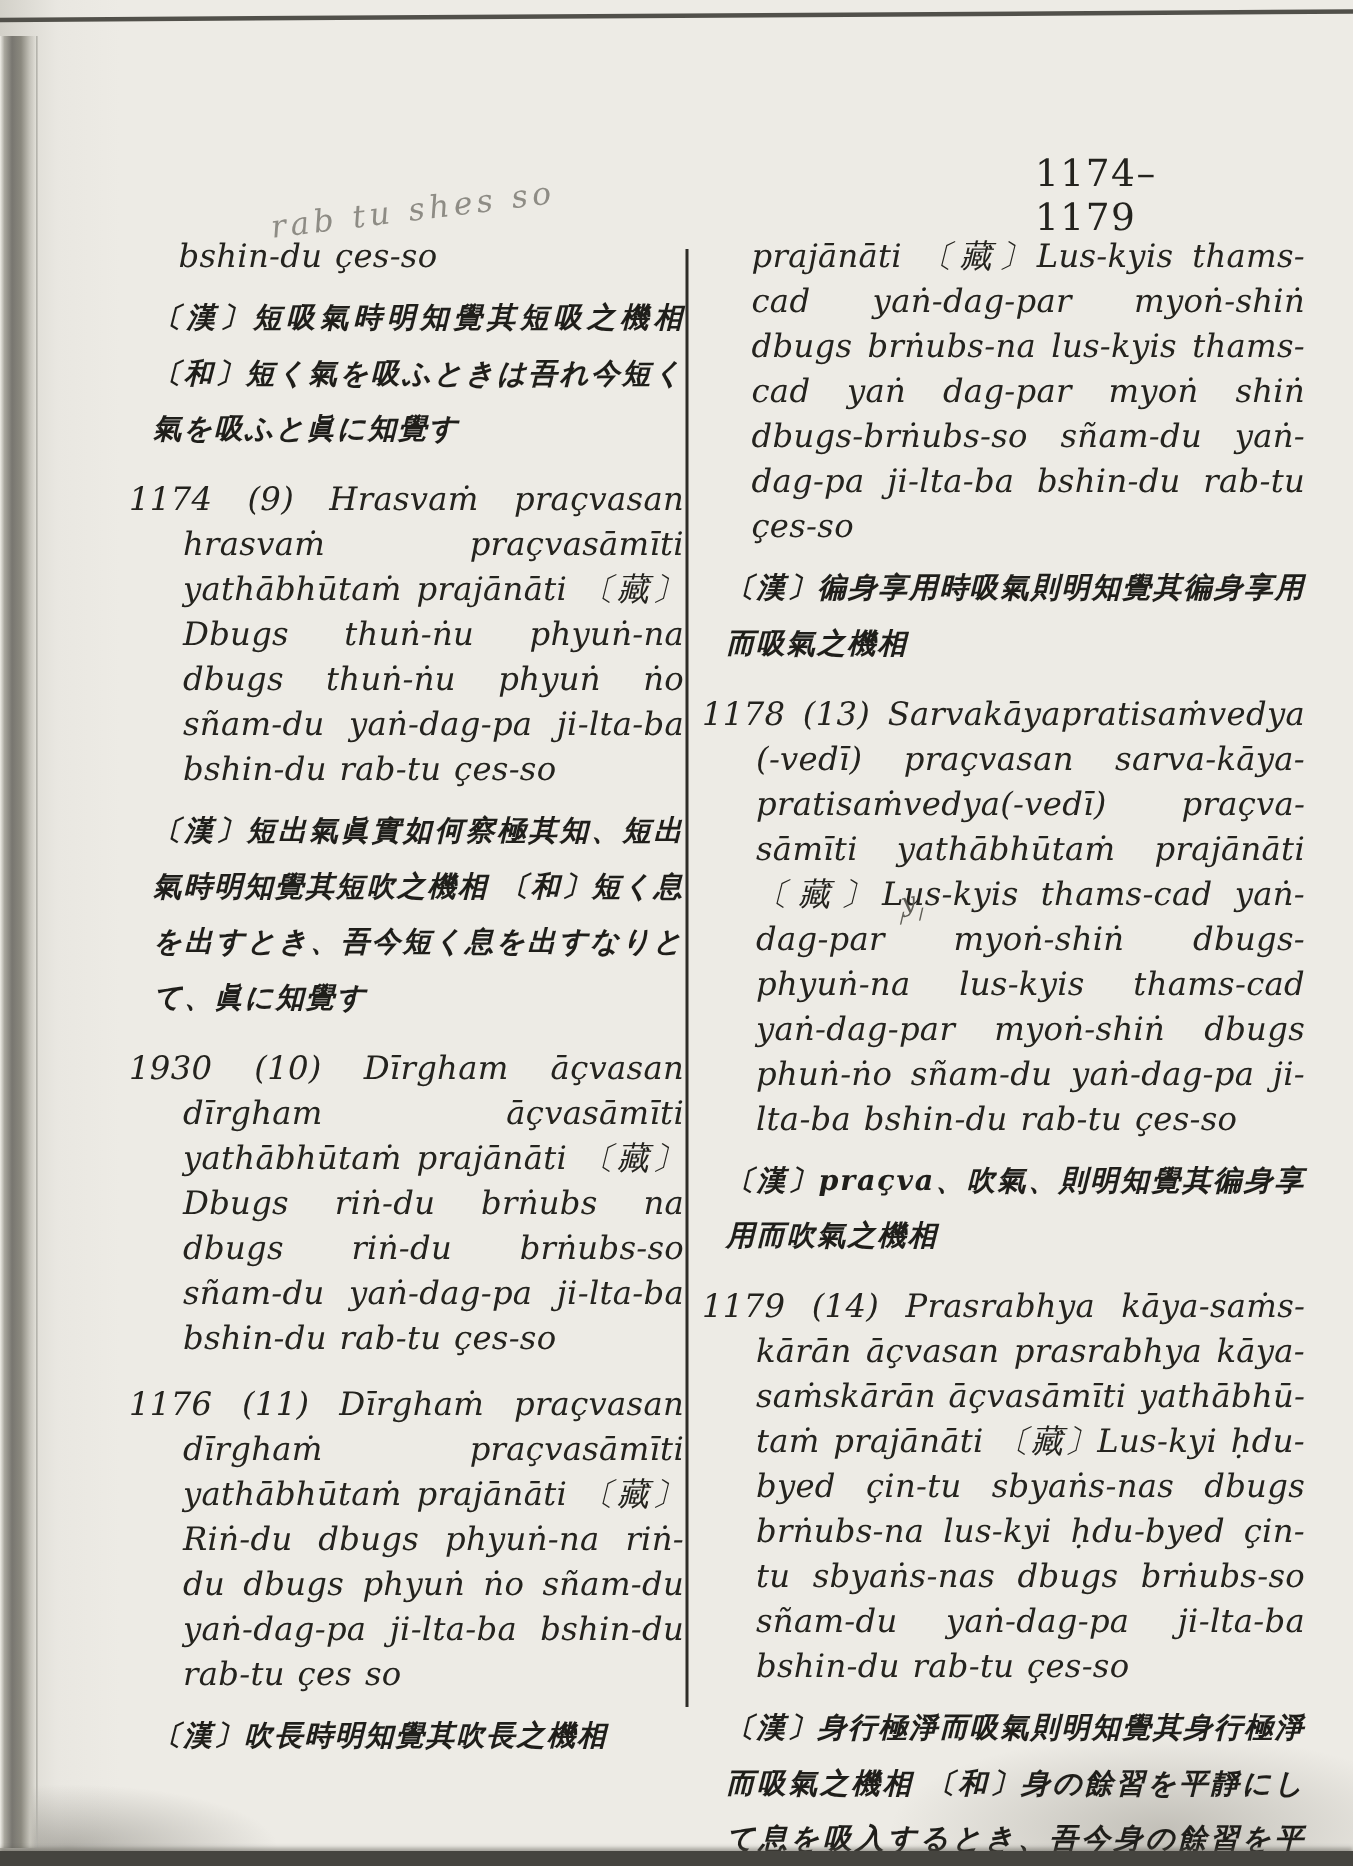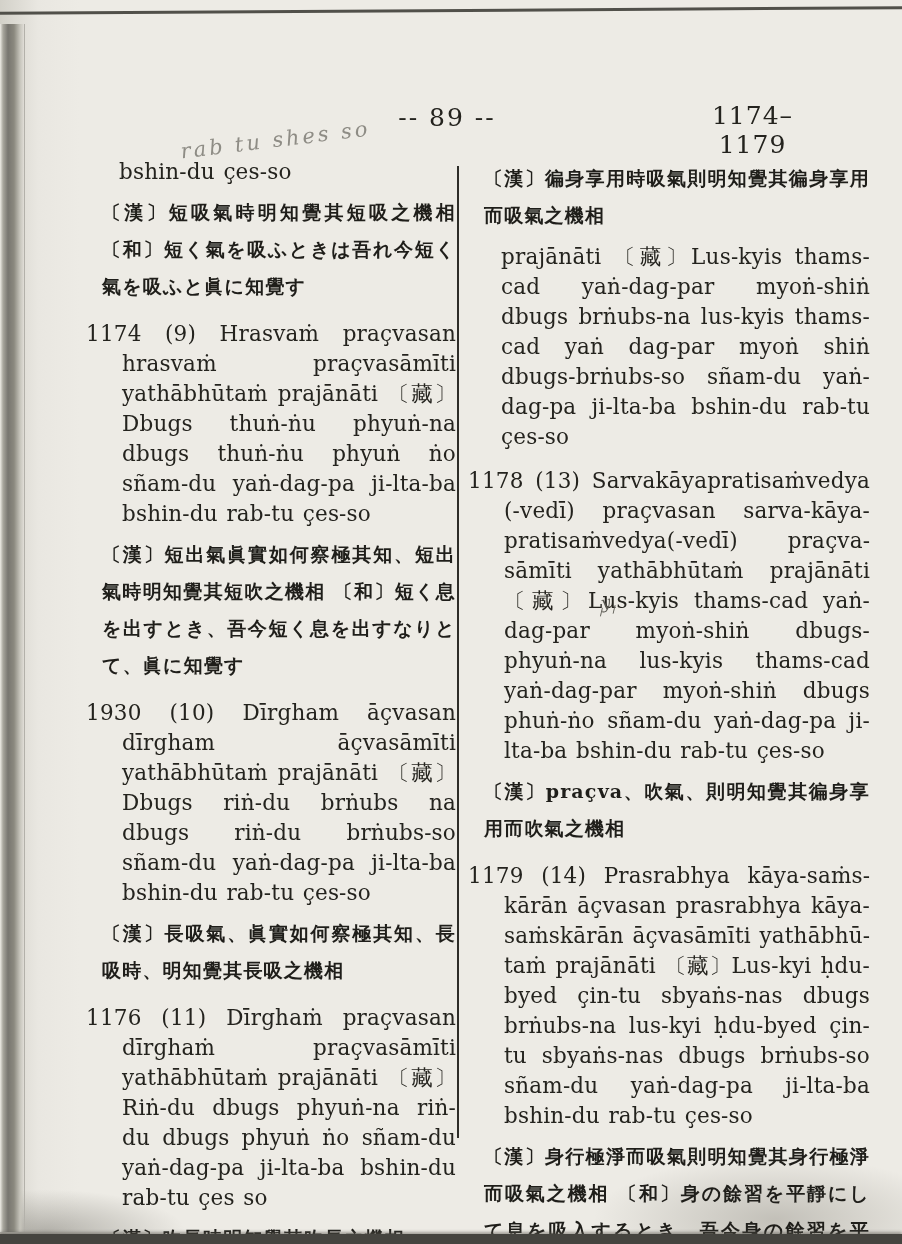--- a/index.html
+++ b/index.html
@@ -31,21 +31,21 @@
     box-shadow: 0 -2px 3px rgba(90,88,80,.5);
   }
 
   
   .page-num {
     position: absolute; top: 103px; left: 352px; width: 190px;
     font-size: 25px; letter-spacing: 2px; text-align: center;
   }
   .entry-range {
     position: absolute; top: 101px; left: 690px; width: 125px;
-    font-size: 25px; letter-spacing: 1px; text-align: center;
+    font-size: 25px; letter-spacing: 1px; text-align: left;
   }
 
   
   .pencil-note {
     position: absolute; top: 128px; left: 180px;
     font-style: italic; font-size: 21px; letter-spacing: 3px;
     color: #8e8c85; transform: rotate(-7deg);
   }
   .insert-mark {
     position: absolute; top: 594px; left: 601px;
@@ -60,60 +60,58 @@
 
   
   .col { position: absolute; top: 157px; }
   .col-left  { left: 86px;  width: 370px; }
   .col-right { left: 468px; width: 402px; }
   .divider {
     position: absolute; left: 457px; top: 166px; height: 972px; width: 2px;
     background: #2e2d28;
   }
 
-  .para { margin: 0 0 7px 0; text-align: justify; }
+  .para { margin: 0 0 7px 0; text-align: justify; font-style: italic; }
   .para.latin {
     font-size: 21.5px; line-height: 30px;
     letter-spacing: 0.2px; word-spacing: 1.5px;
   }
   .para.entry { padding-left: 36px; text-indent: -36px; margin-top: 14px; }
   .para.cont  { padding-left: 33px; }
   .para.cjk {
     font-size: 19px; line-height: 37px; font-weight: 600;
     padding-left: 16px; letter-spacing: 1.2px; color: #1f1e1a;
     margin: 3px 0 8px 0;
   }
 </style>
 </head>
 <body>
 
 <div class="page">
 
   <div class="top-edge-line"></div>
   <div class="left-gutter"></div>
 
-  <span class="page-num">-- 89 --</span>
   <span class="entry-range">1174–1179</span>
 
   <span class="pencil-note">rab tu shes so</span>
 
   <div class="col col-left">
       <p class="para latin cont">bshin-du çes-so</p>
       <p class="para cjk">〔漢〕短吸氣時明知覺其短吸之機相 〔和〕短く氣を吸ふときは吾れ今短く氣を吸ふと眞に知覺す</p>
       <p class="para latin entry">1174 (9) Hrasvaṁ praçvasan hrasvaṁ praçvasāmīti yathābhūtaṁ prajānāti 〔藏〕Dbugs thuṅ-ṅu phyuṅ-na dbugs thuṅ-ṅu phyuṅ ṅo sñam-du yaṅ-dag-pa ji-lta-ba bshin-du rab-tu çes-so</p>
       <p class="para cjk">〔漢〕短出氣眞實如何察極其知、短出氣時明知覺其短吹之機相 〔和〕短く息を出すとき、吾今短く息を出すなりとて、眞に知覺す</p>
       <p class="para latin entry">1930 (10) Dīrgham āçvasan dīrgham āçvasāmīti yathābhūtaṁ prajānāti 〔藏〕Dbugs riṅ-du brṅubs na dbugs riṅ-du brṅubs-so sñam-du yaṅ-dag-pa ji-lta-ba bshin-du rab-tu çes-so</p>
-      <p class="para cjk">〔漢〕長吸氣、眞實如何察極其知、長吸時、明知覺其長吸之機相</p>
       <p class="para latin entry">1176 (11) Dīrghaṁ praçvasan dīrghaṁ praçvasāmīti yathābhūtaṁ prajānāti 〔藏〕Riṅ-du dbugs phyuṅ-na riṅ-du dbugs phyuṅ ṅo sñam-du yaṅ-dag-pa ji-lta-ba bshin-du rab-tu çes so</p>
       <p class="para cjk">〔漢〕吹長時明知覺其吹長之機相</p>
     </div>
   <div class="divider"></div>
   <div class="col col-right">
+      <p class="para latin cont">prajānāti 〔藏〕Lus-kyis thams-cad yaṅ-dag-par myoṅ-shiṅ dbugs brṅubs-na lus-kyis thams-cad yaṅ dag-par myoṅ shiṅ dbugs-brṅubs-so sñam-du yaṅ-dag-pa ji-lta-ba bshin-du rab-tu çes-so</p>
       <p class="para cjk">〔漢〕徧身享用時吸氣則明知覺其徧身享用而吸氣之機相</p>
-      <p class="para latin cont">prajānāti 〔藏〕Lus-kyis thams-cad yaṅ-dag-par myoṅ-shiṅ dbugs brṅubs-na lus-kyis thams-cad yaṅ dag-par myoṅ shiṅ dbugs-brṅubs-so sñam-du yaṅ-dag-pa ji-lta-ba bshin-du rab-tu çes-so</p>
       <p class="para latin entry">1178 (13) Sarvakāya­pratisaṁvedya (-vedī) praçvasan sarva-kāya-pratisaṁvedya(-vedī) praçva­sāmīti yathābhūtaṁ prajānāti 〔藏〕Lus-kyis thams-cad yaṅ-dag-par myoṅ-shiṅ dbugs-phyuṅ-na lus-kyis thams-cad yaṅ-dag-par myoṅ-shiṅ dbugs phuṅ-ṅo sñam-du yaṅ-dag-pa ji-lta-ba bshin-du rab-tu çes-so</p>
       <p class="para cjk">〔漢〕praçva、吹氣、則明知覺其徧身享用而吹氣之機相</p>
       <p class="para latin entry">1179 (14) Prasrabhya kāya-saṁs­kārān āçvasan prasrabhya kāya-saṁskārān āçvasāmīti yathābhū­taṁ prajānāti 〔藏〕Lus-kyi ḥdu-byed çin-tu sbyaṅs-nas dbugs brṅubs-na lus-kyi ḥdu-byed çin-tu sbyaṅs-nas dbugs brṅubs-so sñam-du yaṅ-dag-pa ji-lta-ba bshin-du rab-tu çes-so</p>
       <p class="para cjk">〔漢〕身行極淨而吸氣則明知覺其身行極淨而吸氣之機相 〔和〕身の餘習を平靜にして息を吸入するとき、吾今身の餘習を平靜にして、息を吸ふと眞實に意識す</p>
     </div>
 
   <span class="insert-mark">y</span>
 
   <div class="bottom-edge"></div>
 </div>

